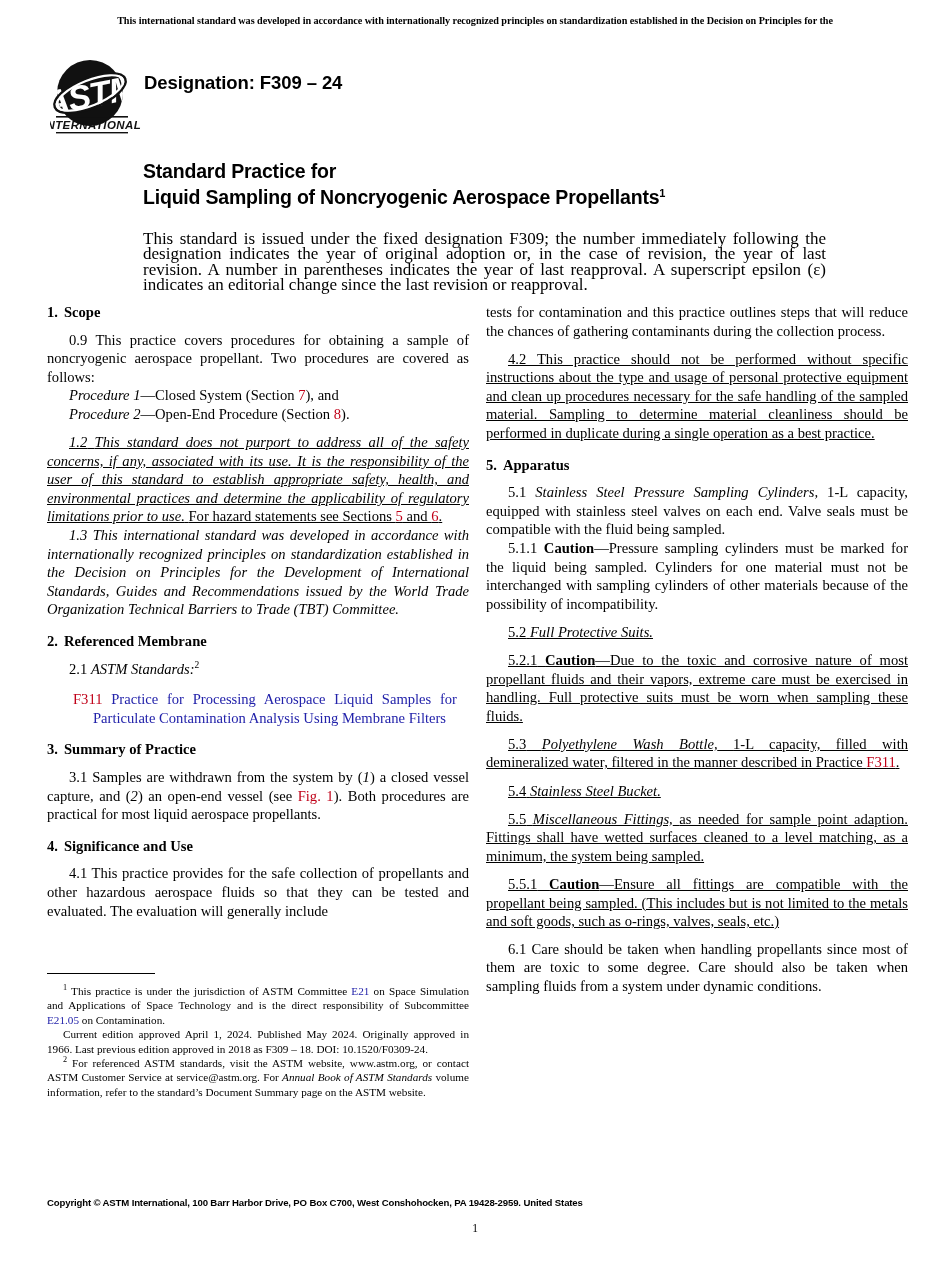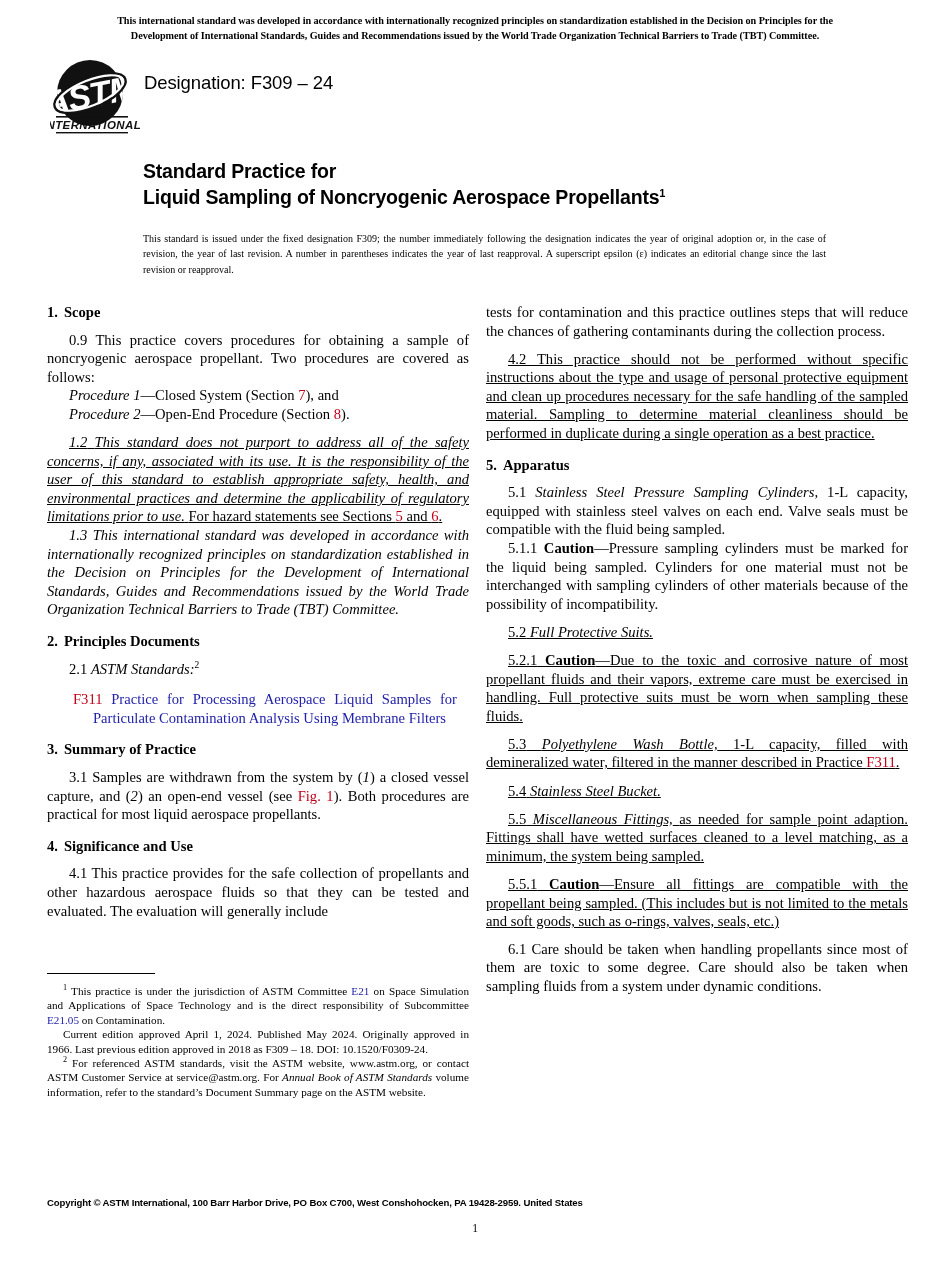--- a/index.html
+++ b/index.html
@@ -47,21 +47,21 @@
     height: 80px;
   }
   .logo-block svg { display: block; }
 
   .designation {
     position: absolute;
     left: 144px;
     top: 72px;
     font-family: "Liberation Sans", sans-serif;
     font-size: 18.5px;
-    font-weight: normal;
+    font-weight: bold;
     letter-spacing: -0.1px;
     text-align: right;
   }
 
   
   .doc-title {
     position: absolute;
     left: 143px;
     top: 158px;
     width: 740px;
@@ -76,21 +76,21 @@
     vertical-align: super;
     line-height: 0;
   }
 
   
   .std-note {
     position: absolute;
     left: 143px;
     top: 231px;
     width: 683px;
-    font-size: 10px;
+    font-size: 17px;
     line-height: 15.4px;
     text-align: justify;
   }
 
   
   .col {
     position: absolute;
     top: 303px;
     width: 422px;
     font-size: 14.6px;
@@ -180,21 +180,20 @@
     font-size: 11.5px;
   }
 </style>
 </head>
 <body>
 
 <div class="page">
 
   <div class="top-banner">
     <span>This international standard was developed in accordance with internationally recognized principles on standardization established in the Decision on Principles for the</span>
-    <span class="l2">Development of International Standards, Guides and Recommendations issued by the World Trade Organization Technical Barriers to Trade (TBT) Committee.</span>
   </div>
 
   <div class="logo-block">
     <svg width="92" height="80" viewBox="0 0 92 80">
 
       <defs>
         <clipPath id="discclip">
             <circle cx="40" cy="36" r="33"></circle>
           </clipPath>
       </defs>
@@ -234,21 +233,21 @@
 
     <p class="para"><span class="ital">Procedure 1</span><span>—Closed System (Section </span><span class="red">7</span><span>), and</span></p>
 
     <p class="para"><span class="ital">Procedure 2</span><span>—Open-End Procedure (Section </span><span class="red">8</span><span>).</span></p>
 
     <p class="para gap-before"><span class="ital">1.2</span><span class="ital">&nbsp;</span><span class="ital">This standard does not purport to address all of the safety concerns, if any, associated with its use. It is the responsibility of the user of this standard to establish appropriate safety, health, and environmental practices and determine the applicability of regulatory limitations prior to use.</span><span>&nbsp;</span><span>For hazard statements see Sections </span><span class="red">5</span><span> and </span><span class="red">6</span><span>.</span></p>
 
     <p class="para"><span class="ital">1.3</span><span class="ital">&nbsp;</span><span class="ital">This international standard was developed in accordance with internationally recognized principles on standardization established in the Decision on Principles for the Development of International Standards, Guides and Recommendations issued by the World Trade Organization Technical Barriers to Trade (TBT) Committee.</span></p>
 
     <h2 class="sec gap-before">
-      <span class="num">2.</span><span>Principles Documents</span>
+      <span class="num">2.</span><span>Referenced Membrane</span>
     </h2>
 
     <p class="para" style="margin-top:9px;"><span>2.1</span><span>&nbsp;</span><span class="ital">ASTM Standards:</span><span class="sup">2</span></p>
 
     <p class="ref-entry"><span class="red">F311</span><span>&nbsp;</span><span class="blue">Practice for Processing Aerospace Liquid Samples for Particulate Contamination Analysis Using Membrane Filters</span></p>
 
     <h2 class="sec gap-before">
       <span class="num">3.</span><span>Summary of Practice</span>
     </h2>
 

